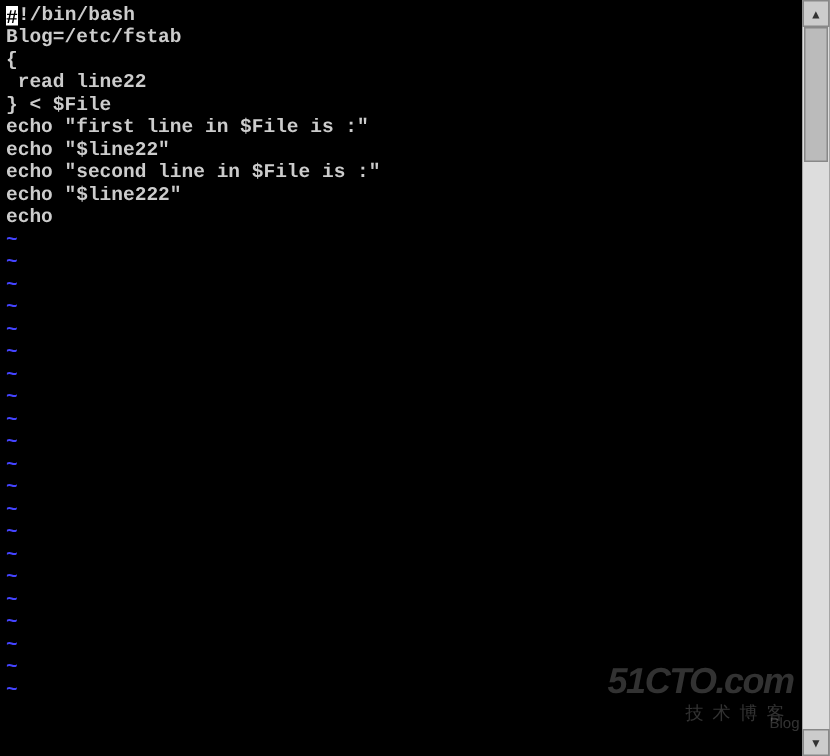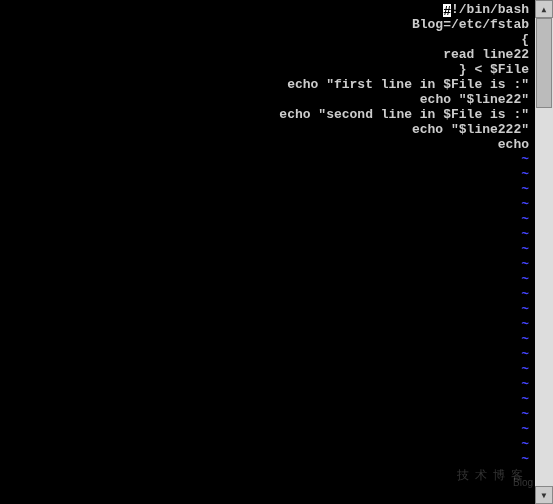--- a/index.html
+++ b/index.html
@@ -1,19 +1,18 @@
 <!DOCTYPE html>
 <html><head>
   <meta charset="utf-8">
   <style>
     * {
       margin: 0;
       padding: 0;
       box-sizing: border-box;
-      text-align: right;
     }
     body {
       background: #000;
       width: 553px;
       height: 504px;
       position: relative;
       font-family: monospace;
       overflow: hidden;
     }
     .terminal {
@@ -175,15 +174,16 @@
 
 <div class="scrollbar">
   <div class="scroll-arrow-up"></div>
   <div class="scroll-track">
     <div class="scroll-thumb"></div>
   </div>
   <div class="scroll-arrow-down"></div>
 </div>
 
 <div class="watermark">
+  <div class="wm-main">51CTO.com</div>
   <div class="wm-sub">技术博客</div>
   <div class="wm-blog">Blog</div>
 </div>
 
 </body></html>

